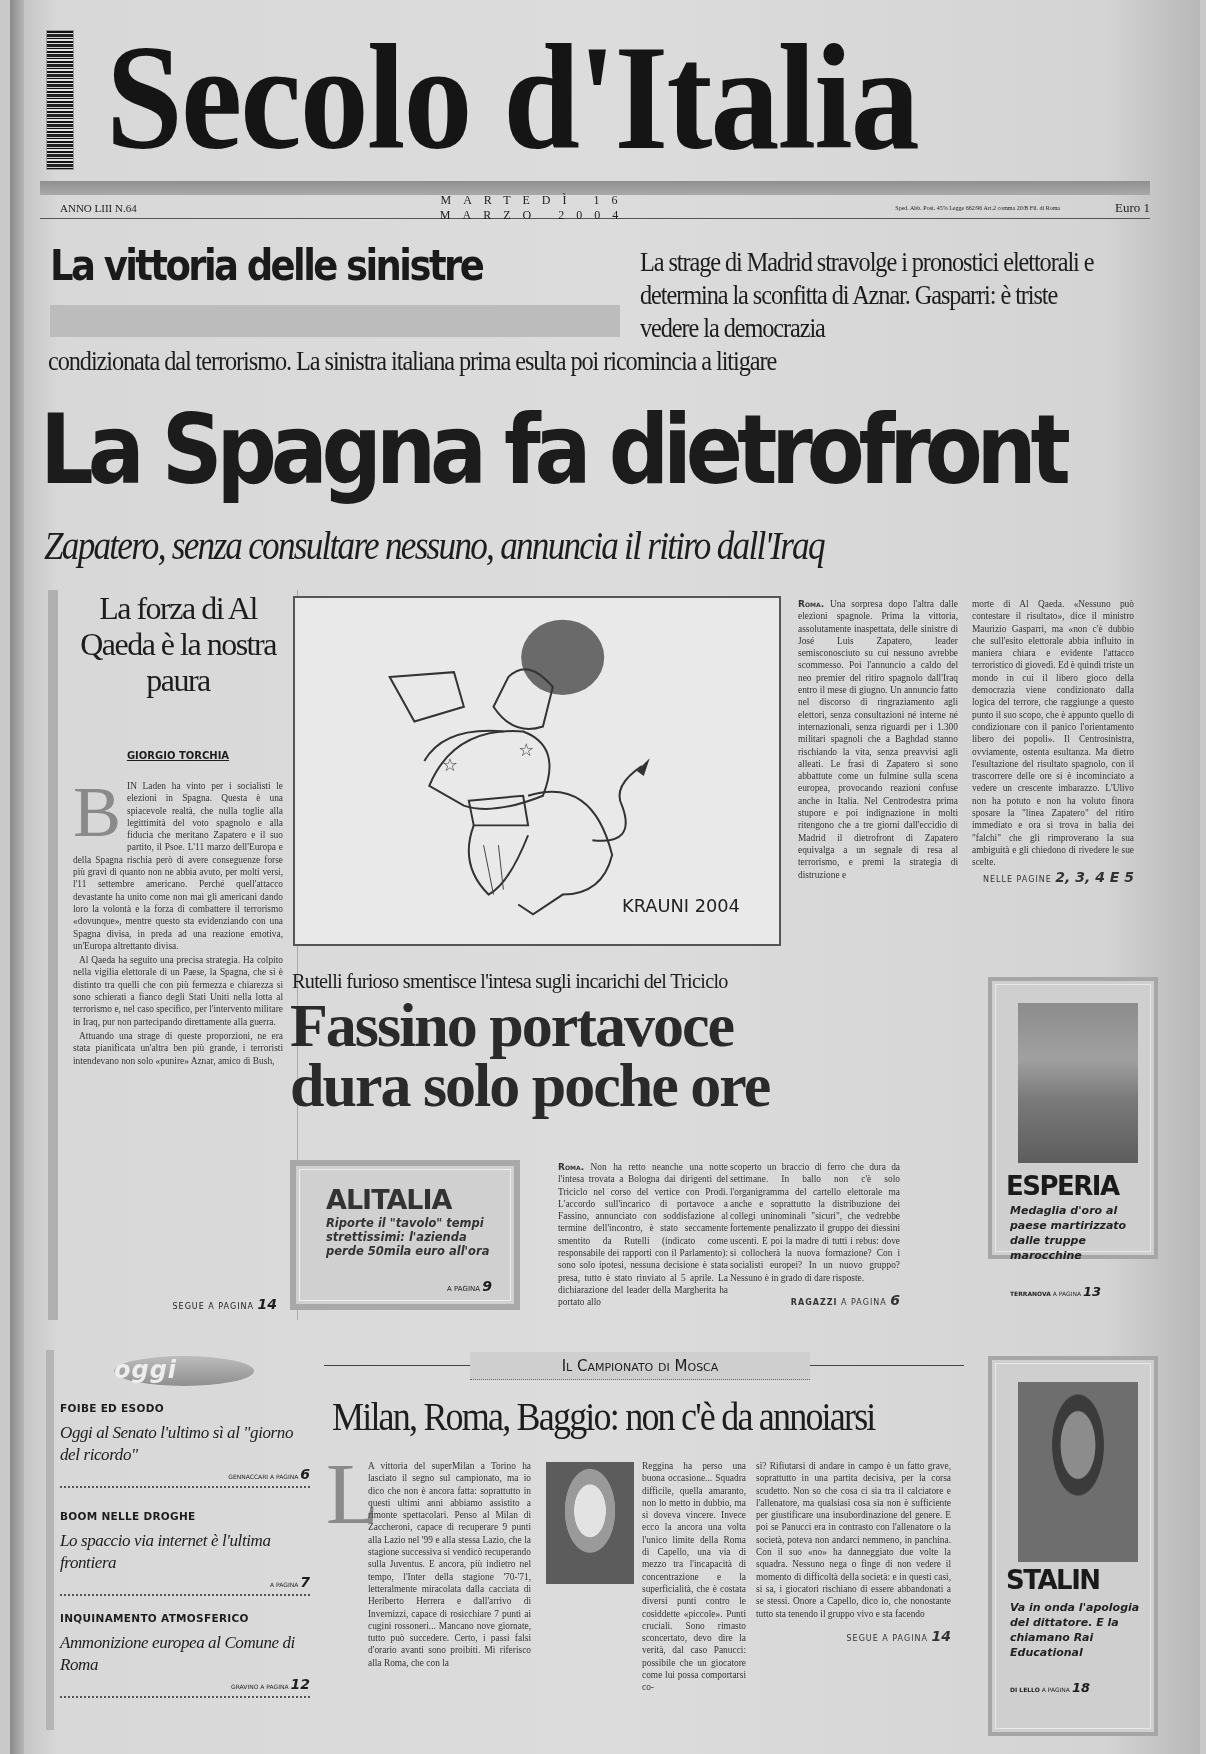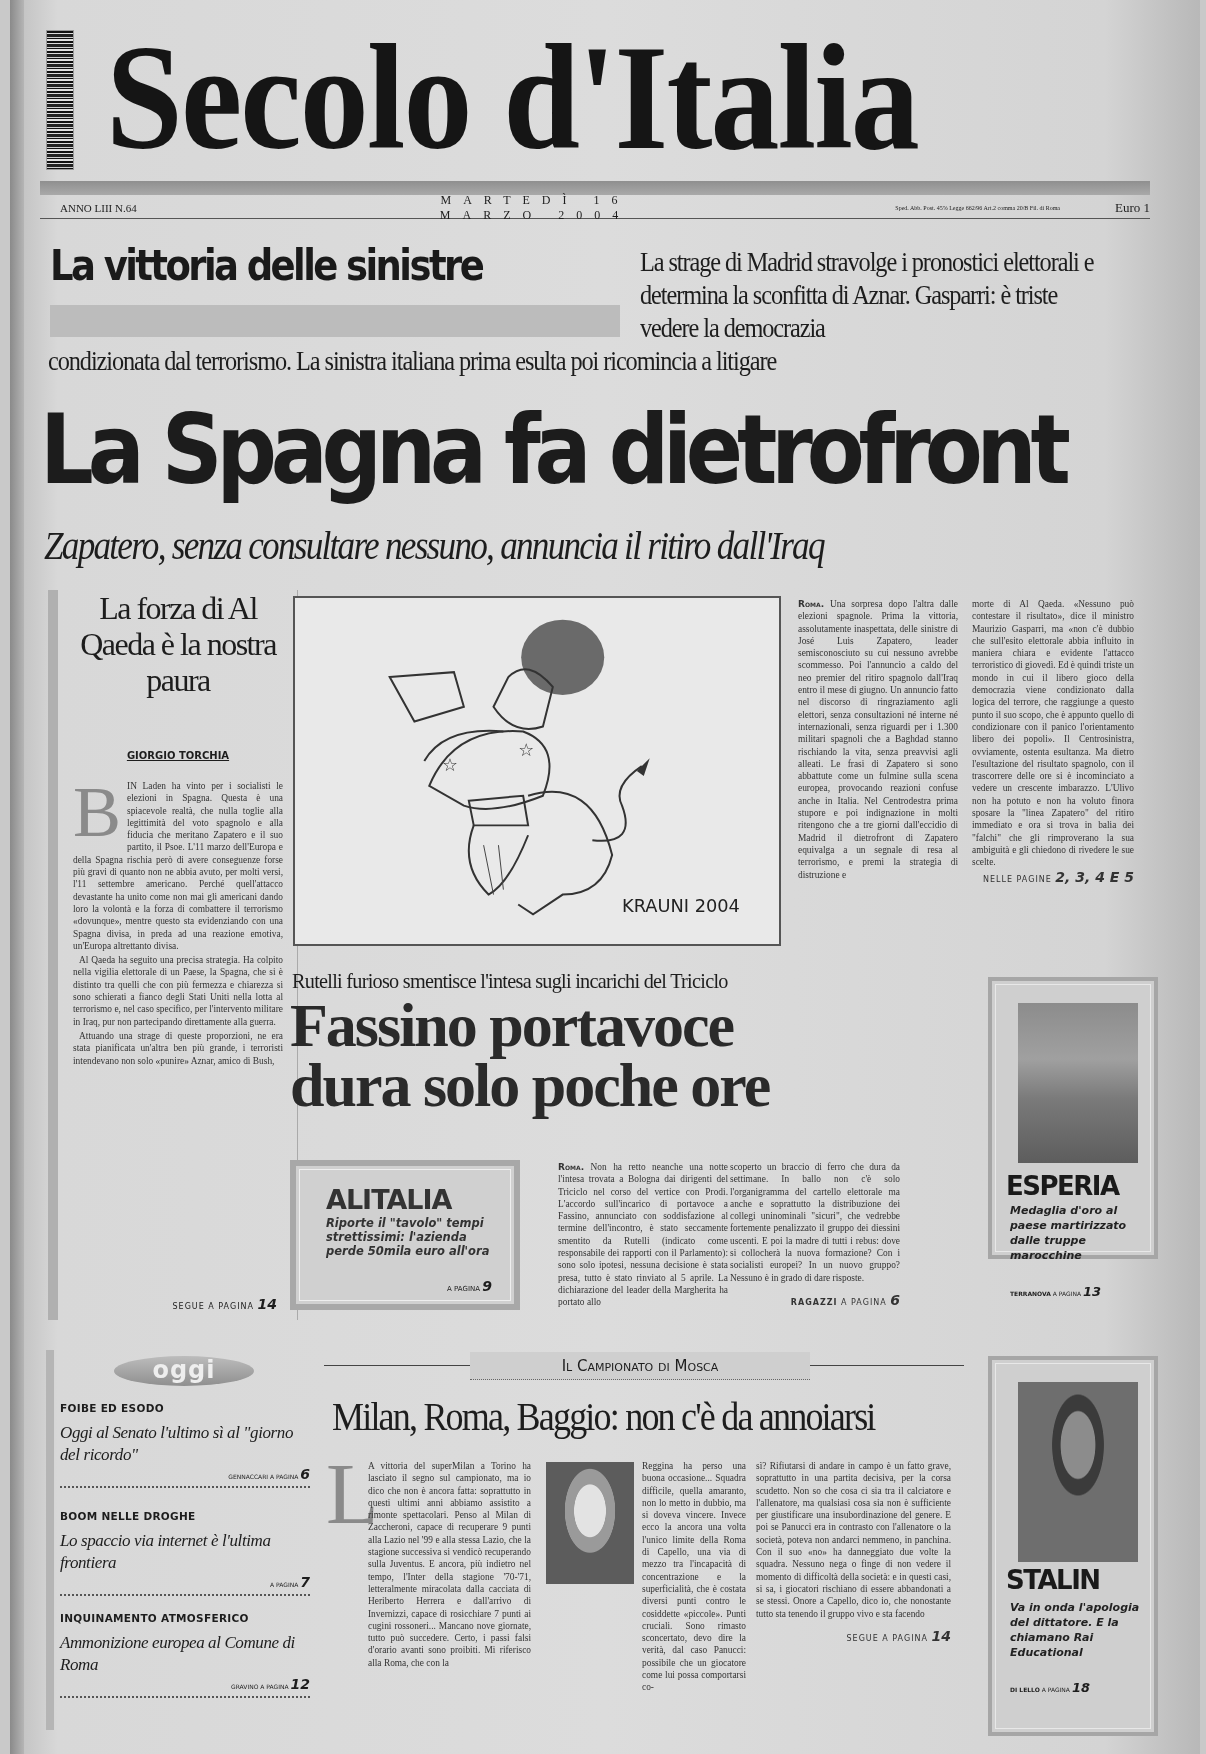--- a/index.html
+++ b/index.html
@@ -82,21 +82,21 @@
   .box .photo { position: absolute; left: 26px; top: 22px; width: 120px; }
   .esperia .photo { height: 160px; background: linear-gradient(180deg, #8c8c8c 0%, #a0a0a0 35%, #7a7a7a 60%, #5d5d5d 100%); }
   .stalin .photo { height: 180px; background: radial-gradient(ellipse at 50% 35%, #8c8c8c 0 20%, #3b3b3b 21% 30%, #6e6e6e 31%), #5a5a5a; }
   .box .t { position: absolute; left: 14px; font-family: "DejaVu Sans", sans-serif; font-weight: bold; font-size: 26px; letter-spacing: -1.5px; color: #1a1a1a; }
   .box .s { position: absolute; left: 18px; width: 140px; font-family: "DejaVu Sans", sans-serif; font-weight: bold; font-style: italic; font-size: 11px; line-height: 15px; color: #222; }
   .box .pg { position: absolute; left: 18px; font-family: "DejaVu Sans", sans-serif; font-size: 6px; }
   .box .pg b { font-size: 13px; font-style: italic; }
 
   
   .oggi { left: 36px; top: 1350px; width: 262px; height: 380px; border-left: 8px solid #b5b5b5; }
-  .oggi-pill { position: absolute; left: 60px; top: 6px; width: 140px; height: 30px; border-radius: 50%; background: linear-gradient(180deg,#bcbcbc,#8f8f8f); color: #eee; font-family: "DejaVu Sans", sans-serif; font-weight: bold; font-size: 24px; text-align: center; line-height: 28px; letter-spacing: 1px; }
+  .oggi-pill { position: absolute; left: 60px; top: 6px; width: 140px; height: 30px; border-radius: 50%; background: linear-gradient(180deg,#bcbcbc,#8f8f8f); color: #eee; font-family: "DejaVu Sans", sans-serif; font-weight: bold; font-size: 24px; text-align: left; line-height: 28px; letter-spacing: 1px; font-style: italic; }
   .oggi-item { position: absolute; left: 6px; width: 250px; border-bottom: 2px dotted #555; padding-bottom: 4px; }
   .oggi-item .h { font-family: "DejaVu Sans", sans-serif; font-weight: bold; font-size: 10.5px; letter-spacing: 0.3px; }
   .oggi-item .b { font-style: italic; font-size: 17px; line-height: 22px; margin-top: 8px; letter-spacing: -0.4px; }
   .oggi-item .r { text-align: right; font-family: "DejaVu Sans", sans-serif; font-size: 6px; }
   .oggi-item .r b { font-style: italic; font-size: 14px; }
 
   
   .milan-kicker-line { left: 314px; top: 1365px; width: 640px; height: 1px; background: #444; }
   .milan-kicker { left: 460px; top: 1352px; width: 340px; height: 28px; background: #cfcfcf; text-align: center; font-family: "DejaVu Sans", sans-serif; font-weight: normal; font-variant: small-caps; font-size: 15px; line-height: 28px; border-bottom: 1px dotted #666; }
   .milan-head { left: 322px; top: 1393px; font-size: 40px; letter-spacing: -2px; white-space: nowrap; transform: scaleX(0.9); transform-origin: left top; }

